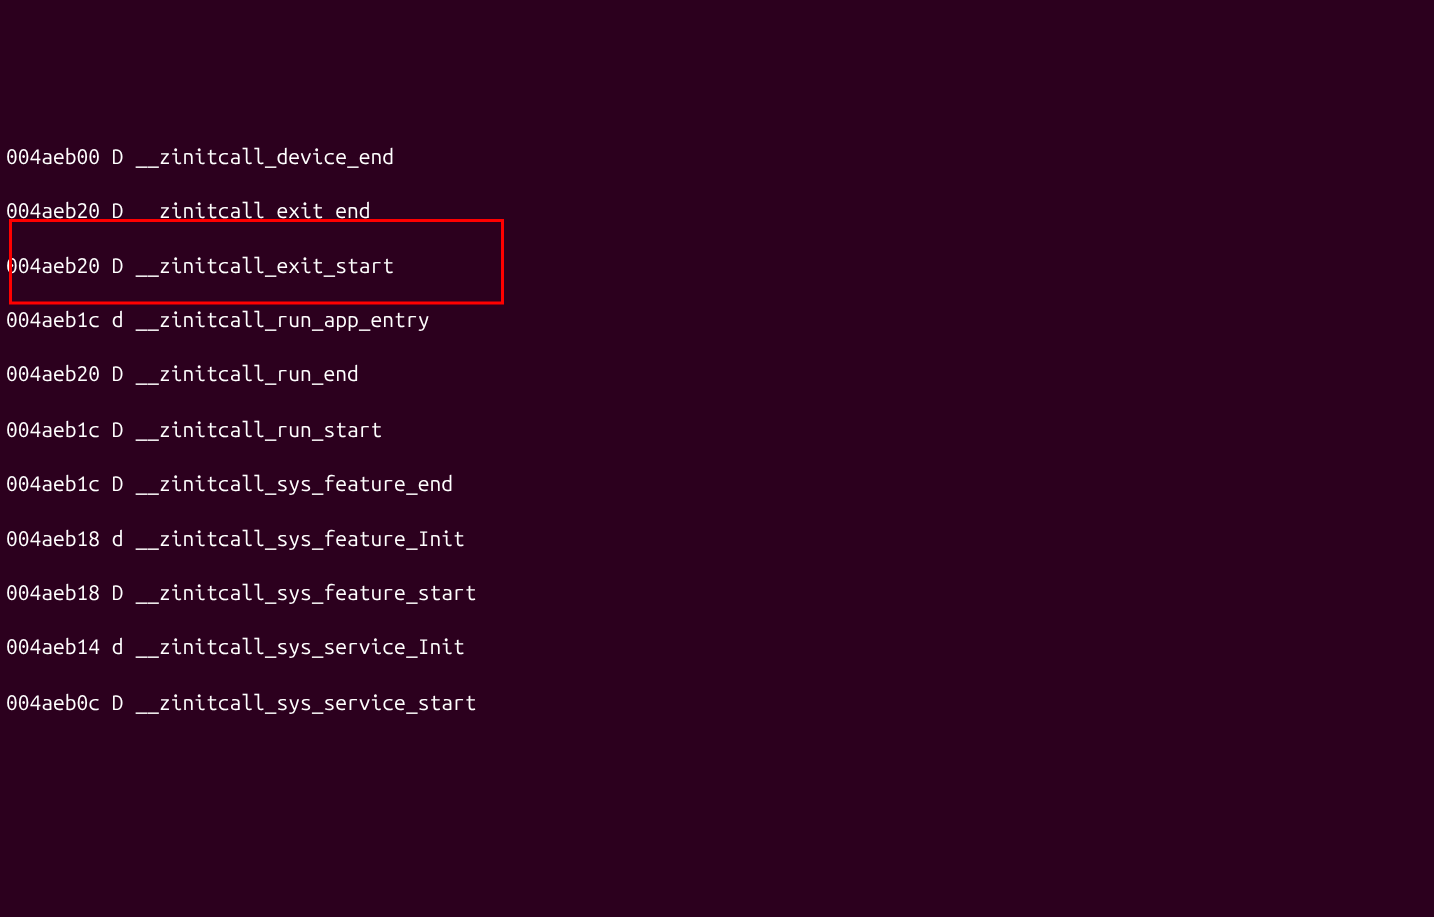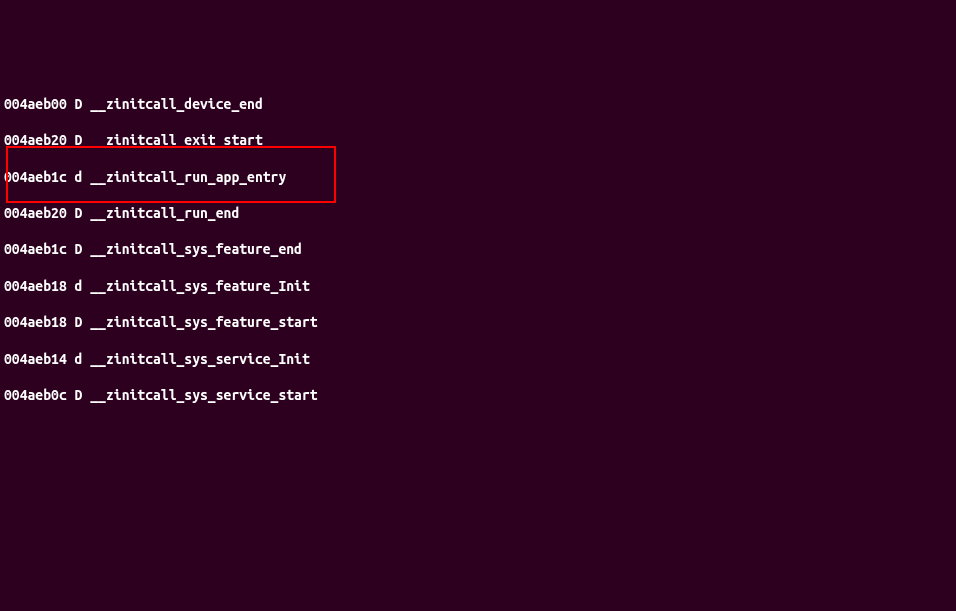--- a/index.html
+++ b/index.html
@@ -15,21 +15,20 @@
       line-height: 1.3;
       padding: 4px;
       white-space: pre;
       width: 956px;
       height: 611px;
       overflow: hidden;
     }
     .line {
       display: block;
       position: relative;
-      font-weight: bold;
     }
     .highlight-box-1 {
       border: 2px solid #ff0000;
       position: absolute;
       left: 2px;
       top: 69px;
       width: 330px;
       height: 57px;
       pointer-events: none;
     }
@@ -37,23 +36,25 @@
       position: relative;
     }
   </style>
 </head>
 <body>
 
 
 
 <div class="container">
 <span class="line"><span>004aeb00</span> <span>D</span> <span>__zinitcall_device_end</span></span>
+<span class="line"><span>004aeb20</span> <span>D</span> <span>__zinitcall_exit_end</span></span>
 <span class="line"><span>004aeb20</span> <span>D</span> <span>__zinitcall_exit_start</span></span>
 <span class="line"><span>004aeb1c</span> <span>d</span> <span>__zinitcall_run_app_entry</span></span>
 <span class="line"><span>004aeb20</span> <span>D</span> <span>__zinitcall_run_end</span></span>
+<span class="line"><span>004aeb1c</span> <span>D</span> <span>__zinitcall_run_start</span></span>
 <span class="line"><span>004aeb1c</span> <span>D</span> <span>__zinitcall_sys_feature_end</span></span>
 <span class="line"><span>004aeb18</span> <span>d</span> <span>__zinitcall_sys_feature_Init</span></span>
 <span class="line"><span>004aeb18</span> <span>D</span> <span>__zinitcall_sys_feature_start</span></span>
 <span class="line"><span>004aeb14</span> <span>d</span> <span>__zinitcall_sys_service_Init</span></span>
 <span class="line"><span>004aeb0c</span> <span>D</span> <span>__zinitcall_sys_service_start</span></span>
 
 
 
 
 

